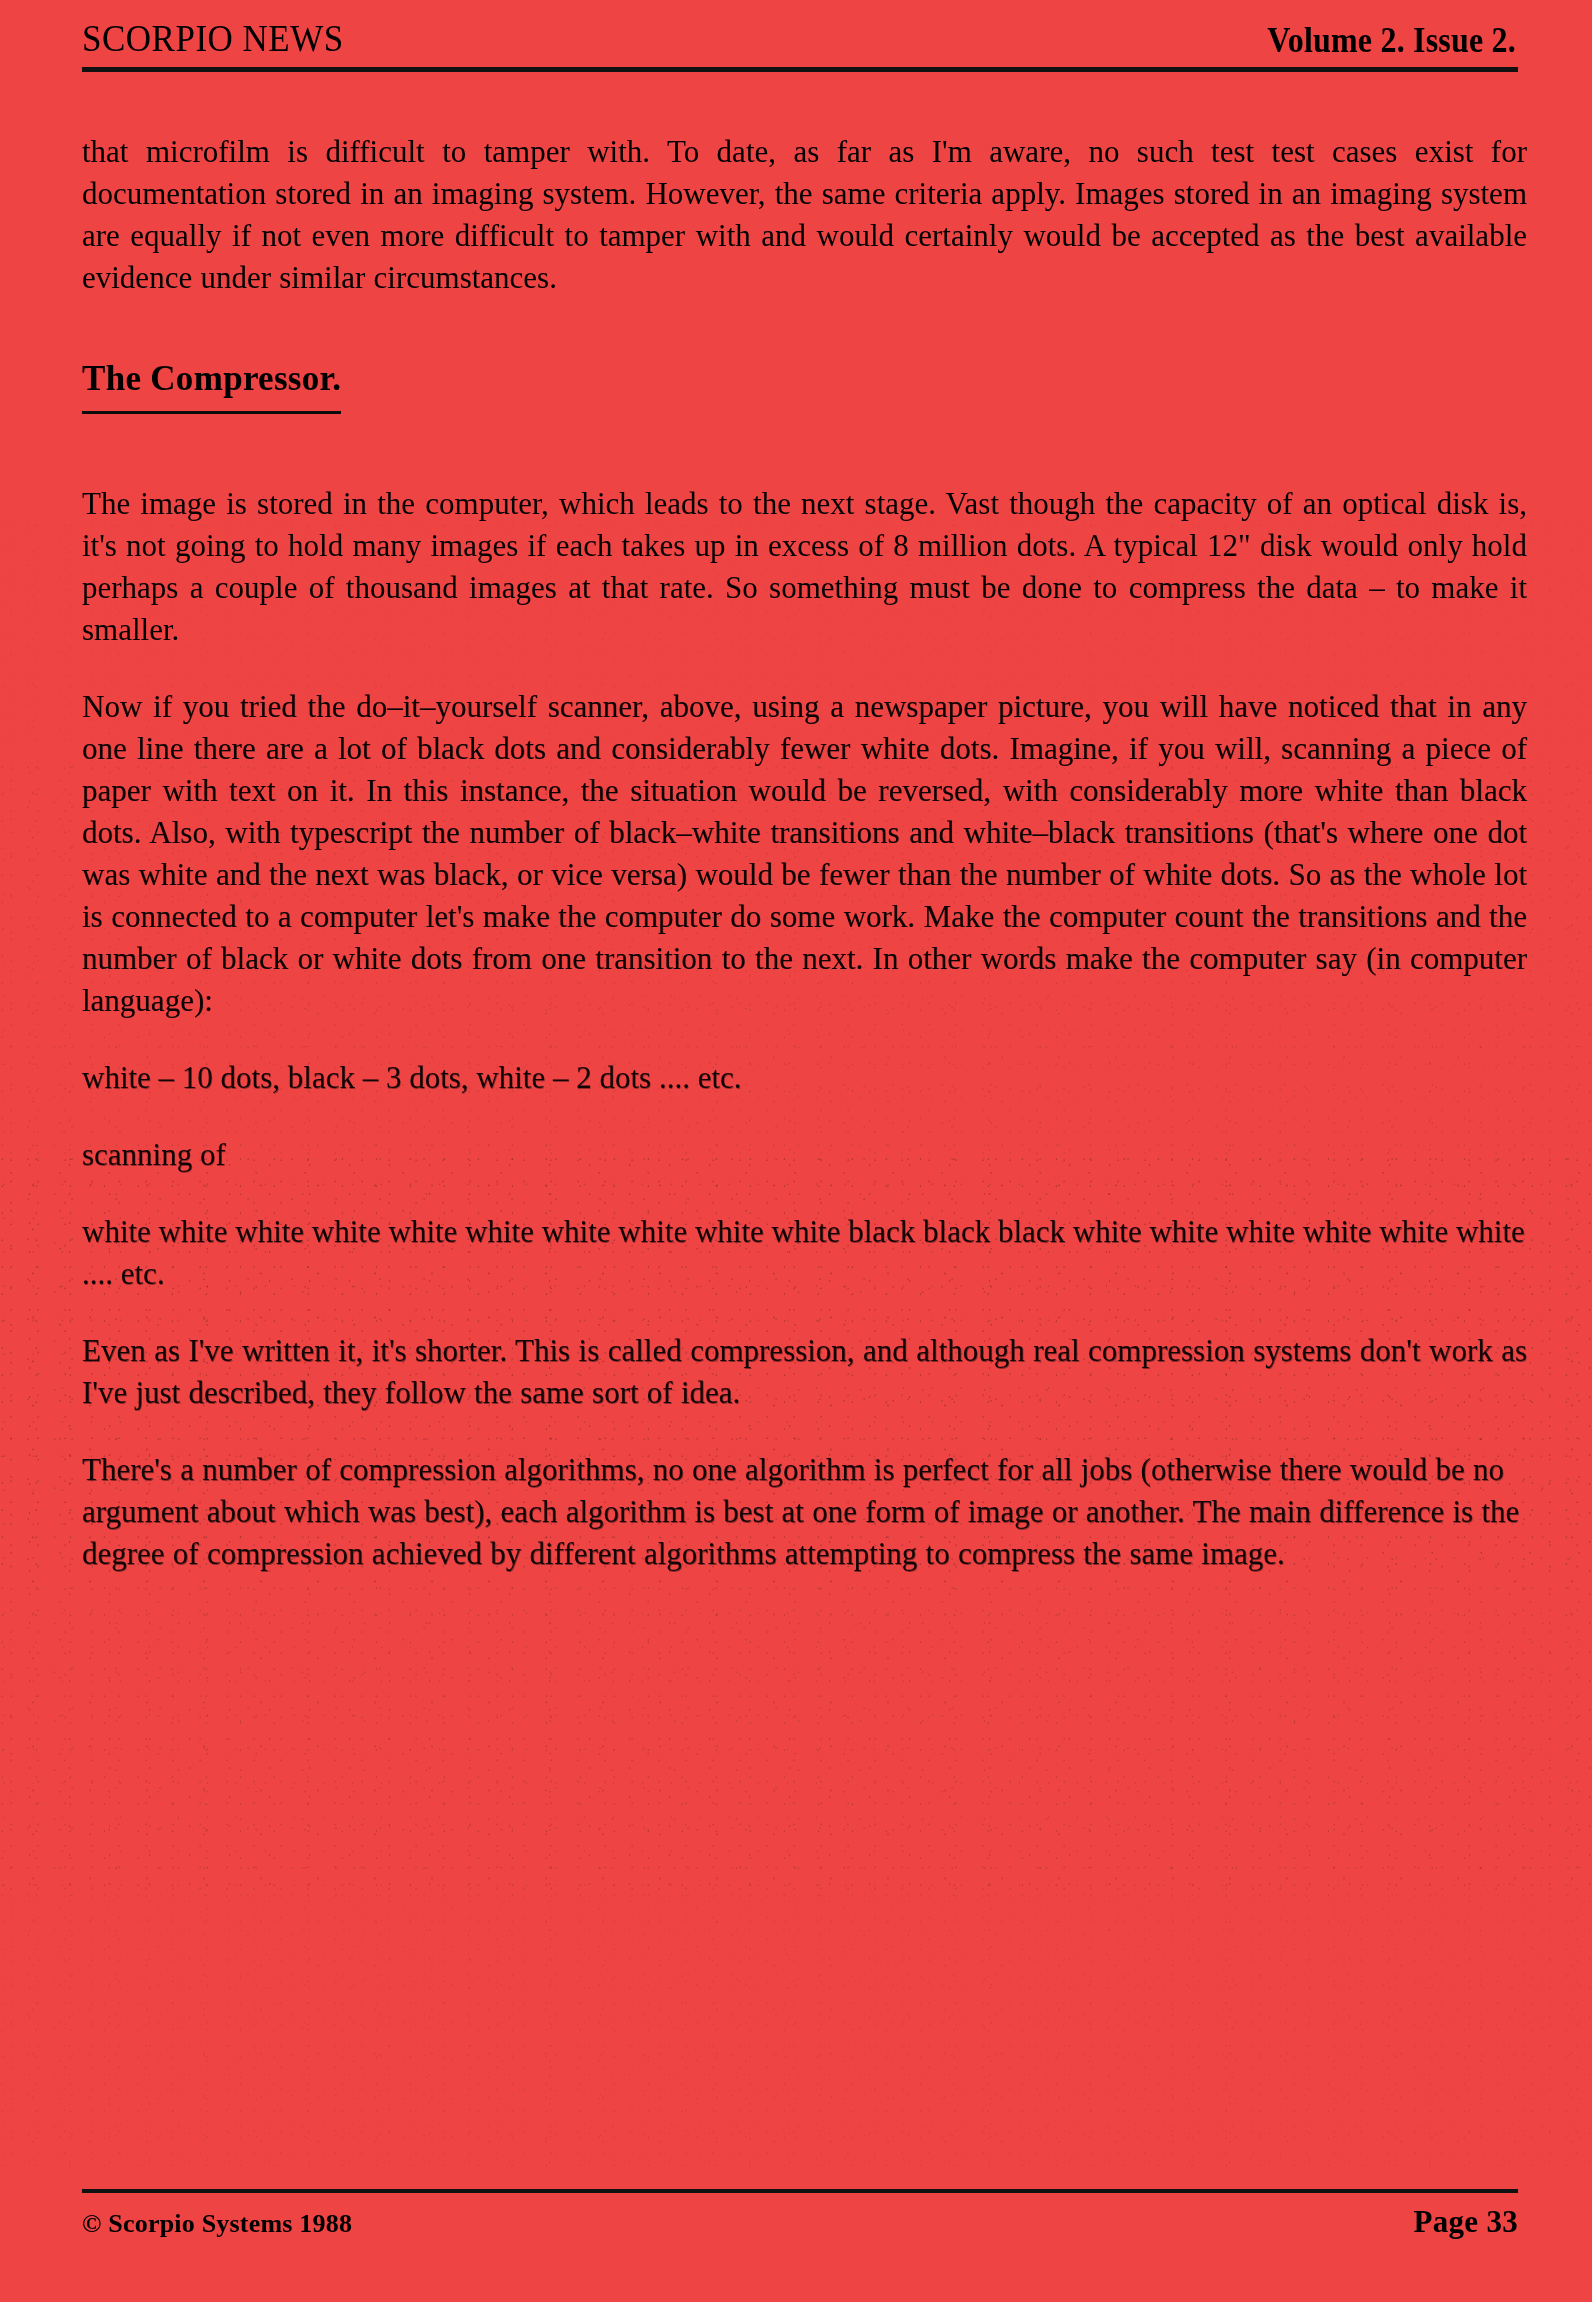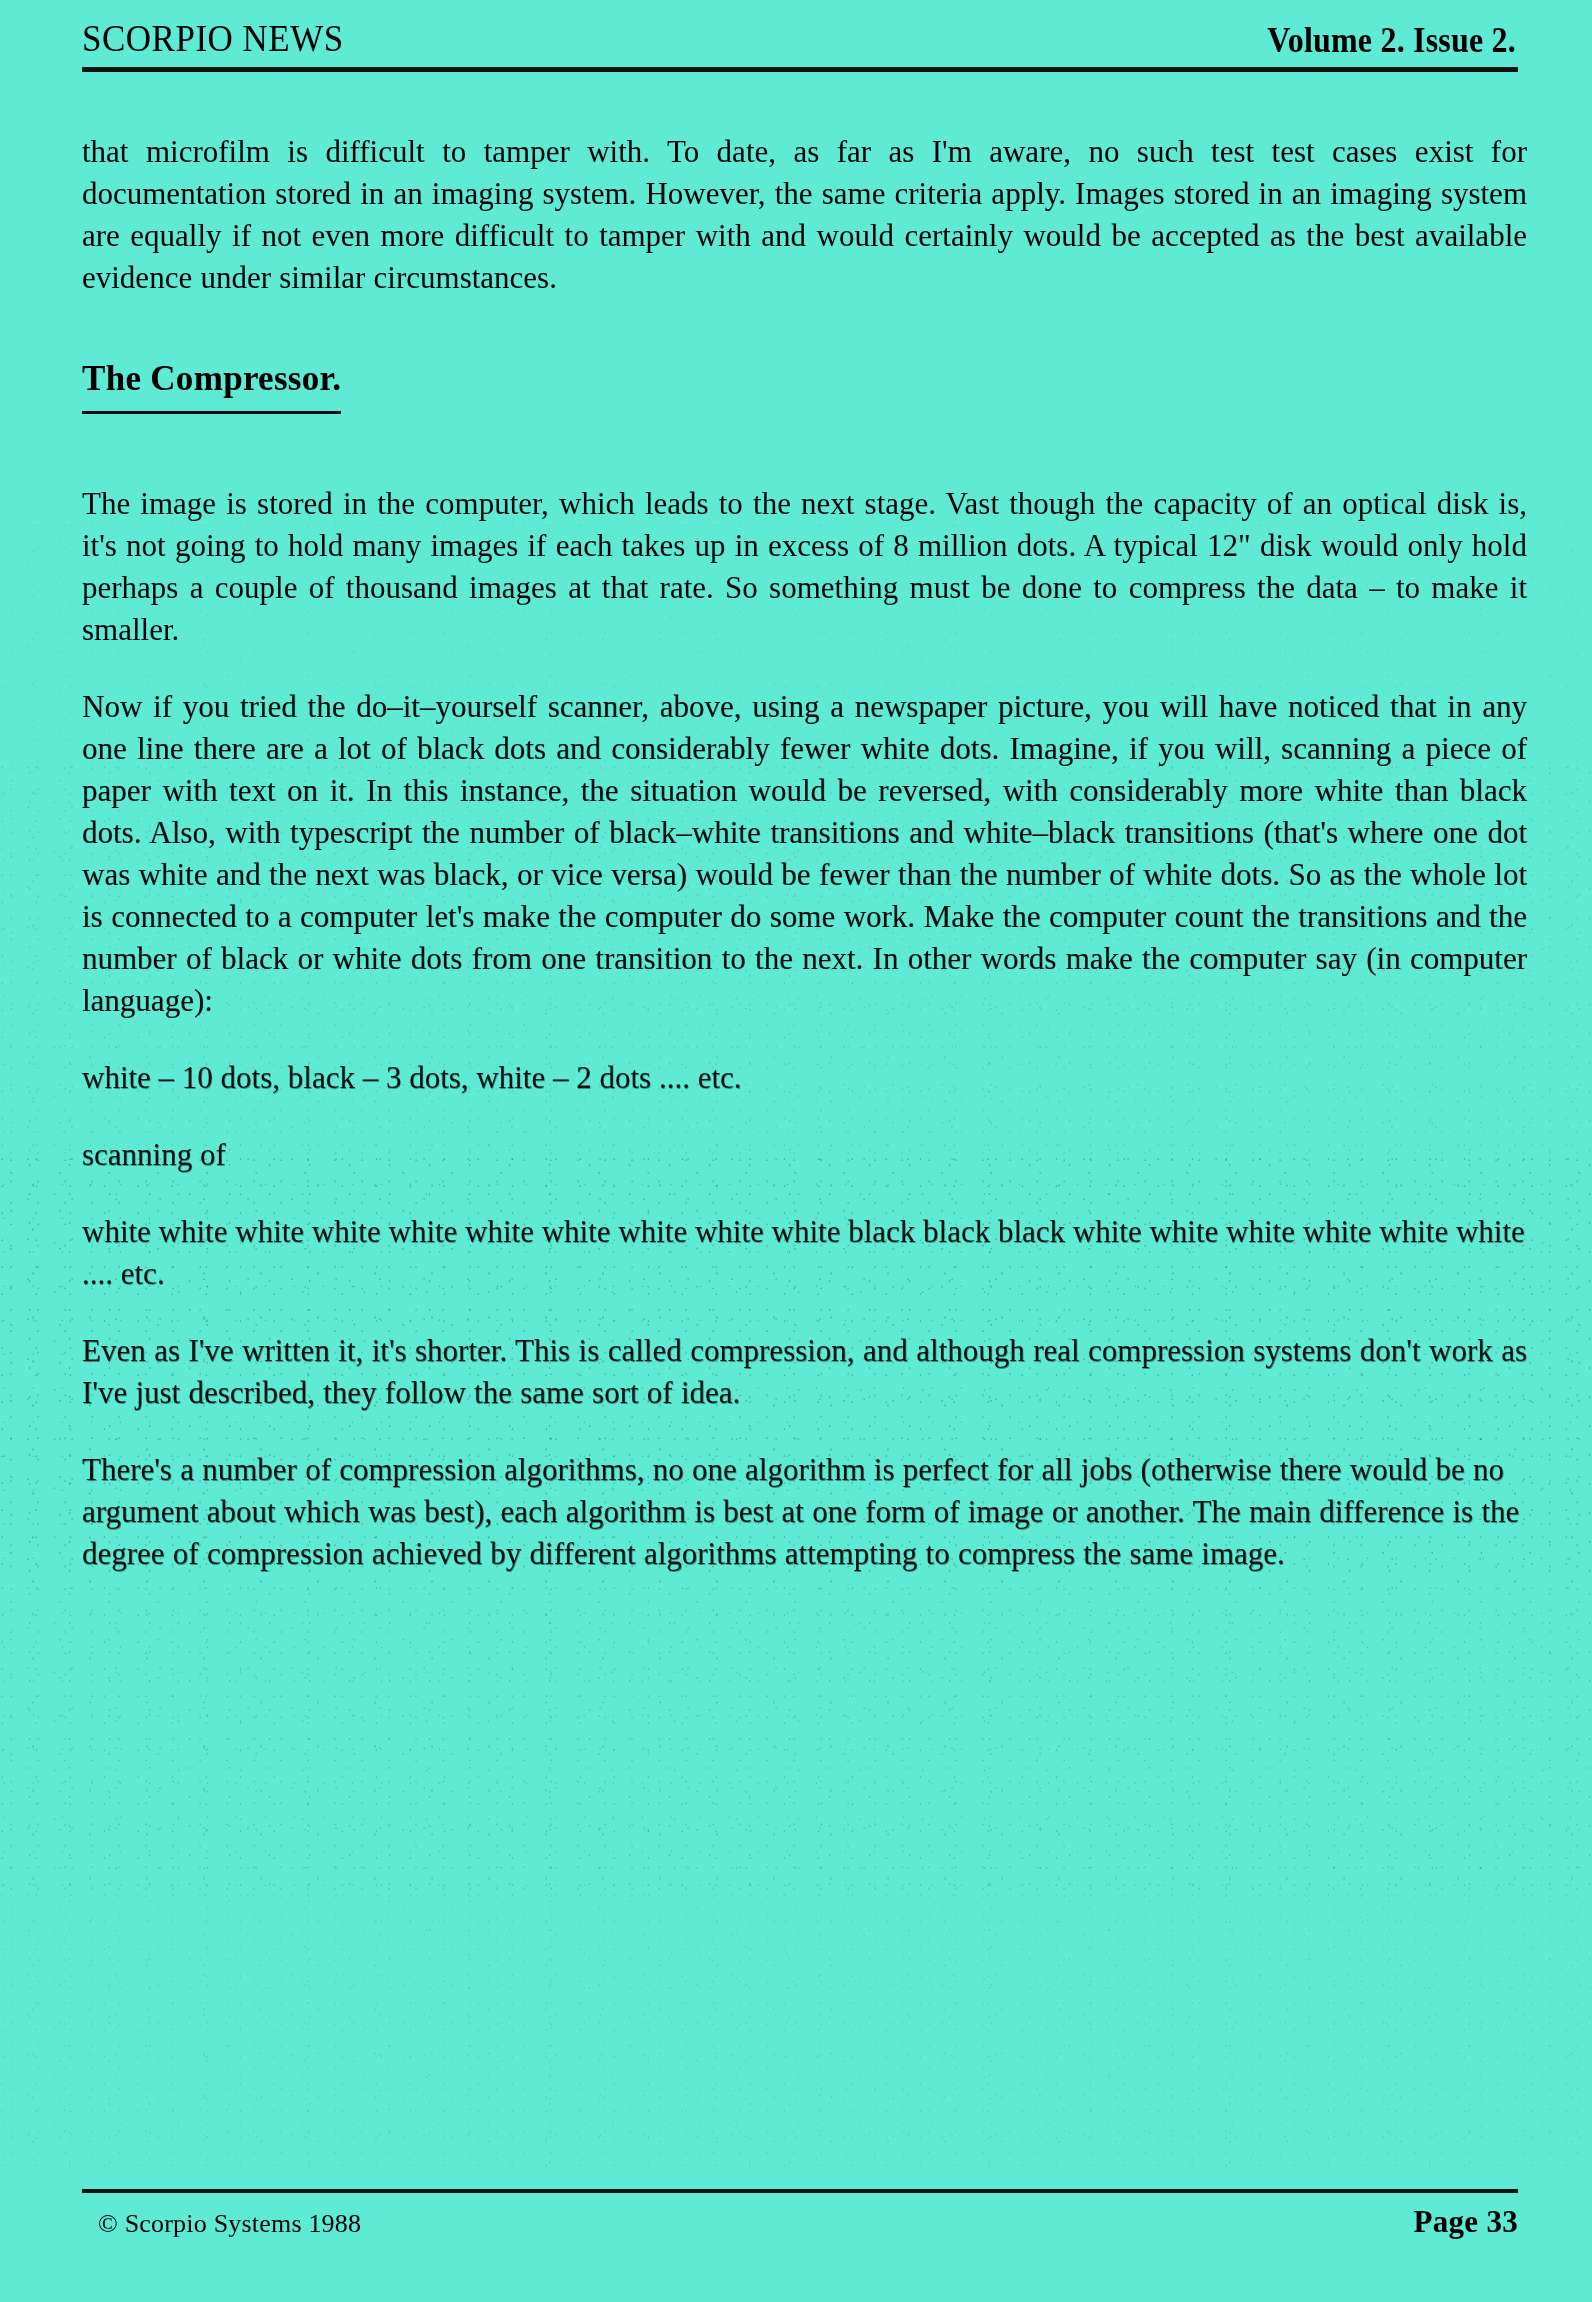--- a/index.html
+++ b/index.html
@@ -5,21 +5,21 @@
   html, body {
     margin: 0;
     padding: 0;
     background: #ffffff;
   }
 
   .page {
     position: relative;
     width: 1592px;
     height: 2303px;
-    background: #5eead4;
+    background: #ef4444;
     overflow: hidden;
     font-family: "Liberation Serif", "DejaVu Serif", serif;
     color: #000000;
   }
 
   .noise-band {
     position: absolute;
     left: 0;
     width: 100%;
     pointer-events: none;
@@ -151,23 +151,22 @@
     top: 2204px;
     width: 1436px;
     display: flex;
     justify-content: space-between;
     align-items: baseline;
     z-index: 10;
   }
 
   .footer-left {
     font-size: 26px;
-    font-weight: normal;
+    font-weight: bold;
     letter-spacing: 0.2px;
-    margin-left: 16px;
   }
 
   .footer-right {
     font-size: 31px;
     font-weight: bold;
     letter-spacing: 0.3px;
     transform: scaleY(1.05);
     transform-origin: bottom right;
   }
 </style>

